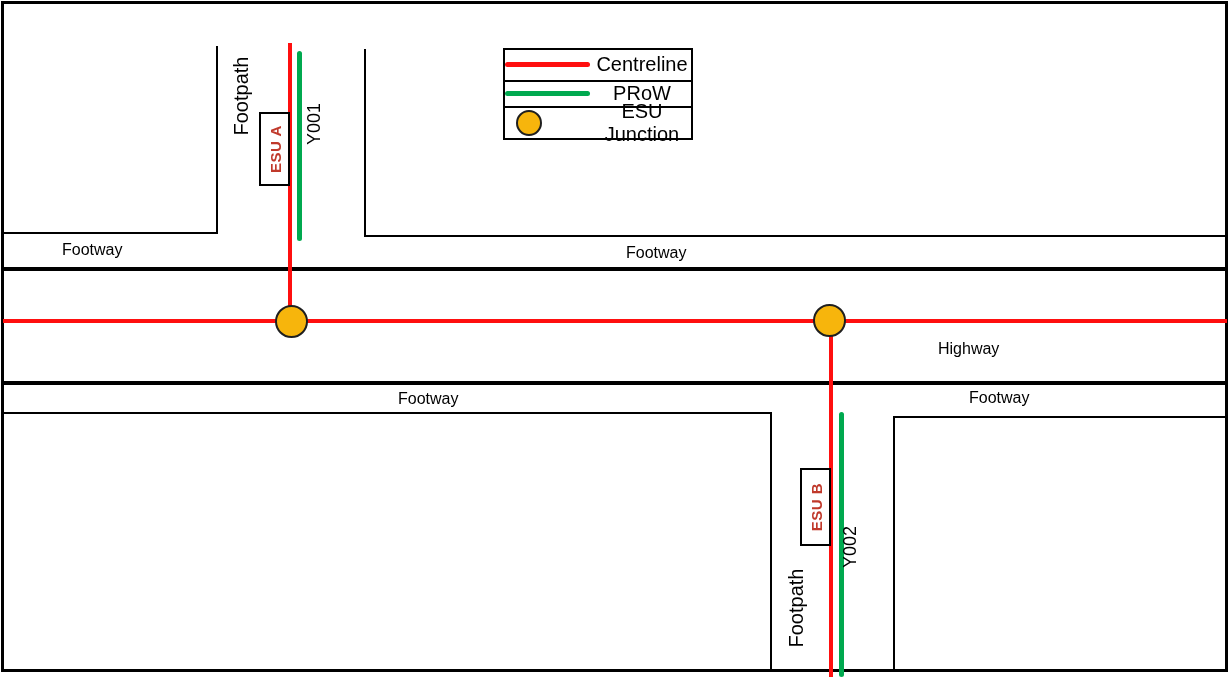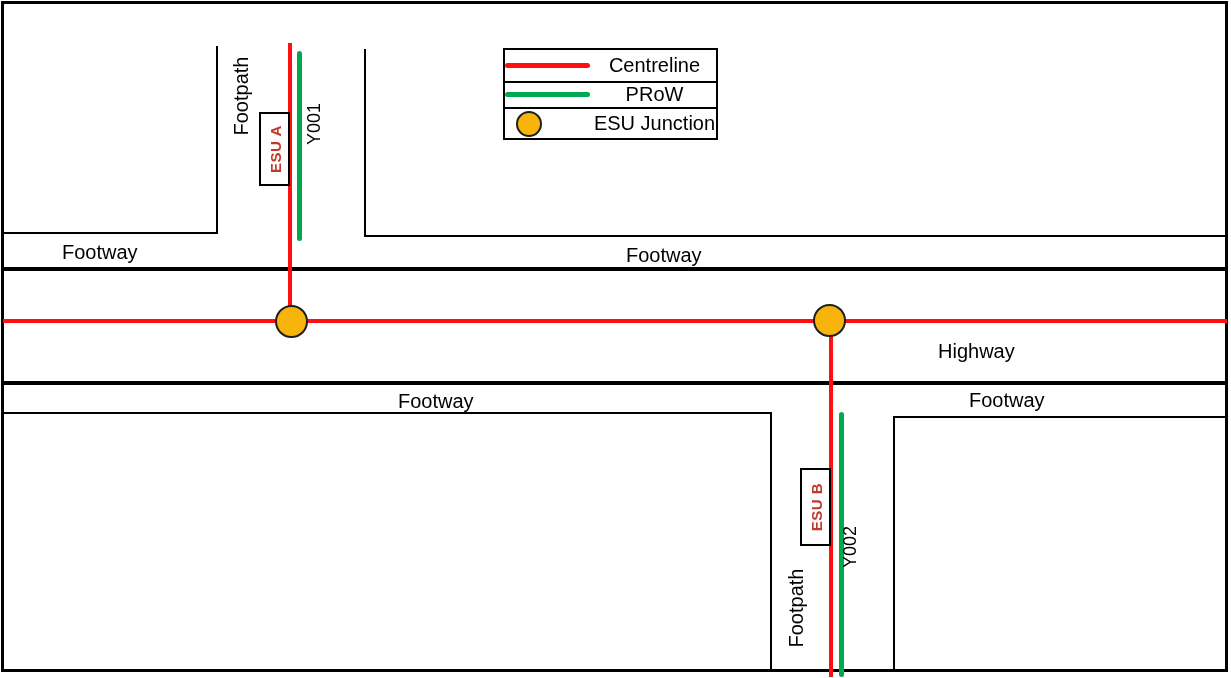--- a/index.html
+++ b/index.html
@@ -11,37 +11,37 @@
     position:absolute;left:1px;top:1px;width:1227px;height:671px;
     border:3px solid #000;box-sizing:border-box;background:transparent;
   }
   .hl,.vl{position:absolute;background:var(--line,#000);}
   .redline{position:absolute;background:var(--centreline,#f00);}
   .greenline{position:absolute;background:var(--prow,#00a94f);border-radius:3px;}
   .junction{
     position:absolute;width:33px;height:33px;border-radius:50%;
     background:var(--junction,#f7b50c);border:2px solid #1f1f1f;box-sizing:border-box;
   }
-  .arealabel{position:absolute;font-size:20px;white-space:nowrap;}
+  .arealabel{position:absolute;font-size:16px;white-space:nowrap;}
   .vtext{
     position:absolute;font-size:20px;white-space:nowrap;
     transform:translate(-50%,-50%) rotate(-90deg);
   }
   .prowlabel{font-size:18px;}
   .esu-box{
     position:absolute;background:#fff;border:2px solid #000;box-sizing:border-box;
   }
   .esu-box span{
     position:absolute;left:50%;top:50%;
     transform:translate(-50%,-50%) rotate(-90deg);
     white-space:nowrap;font-size:15px;font-weight:bold;color:var(--esu,#c0392b);
     letter-spacing:0.5px;
   }
   .legend{
-    position:absolute;left:503px;top:48px;width:215px;height:92px;
+    position:absolute;left:503px;top:48px;width:190px;height:92px;
     background:#fff;border:2px solid #000;box-sizing:border-box;
     display:flex;flex-direction:column;
   }
   .legend-row{display:flex;align-items:center;box-sizing:border-box;}
   .legend-row.sep{border-top:2px solid #000;}
   .legend-row .swatch-area{width:88px;display:flex;align-items:center;flex-shrink:0;}
   .swatch-line{height:5px;width:85px;border-radius:3px;}
   .swatch-circle{
     width:26px;height:26px;border-radius:50%;margin-left:11px;
     border:2px solid #1f1f1f;box-sizing:border-box;background:var(--junction,#f7b50c);

